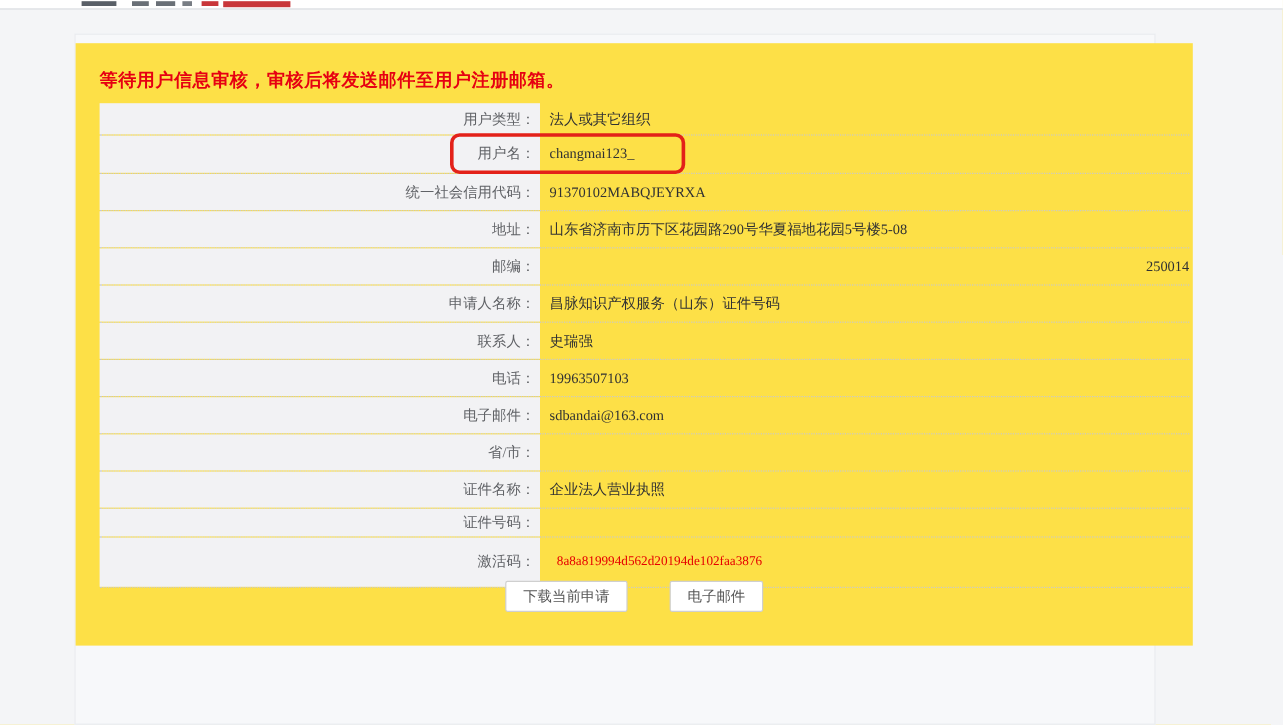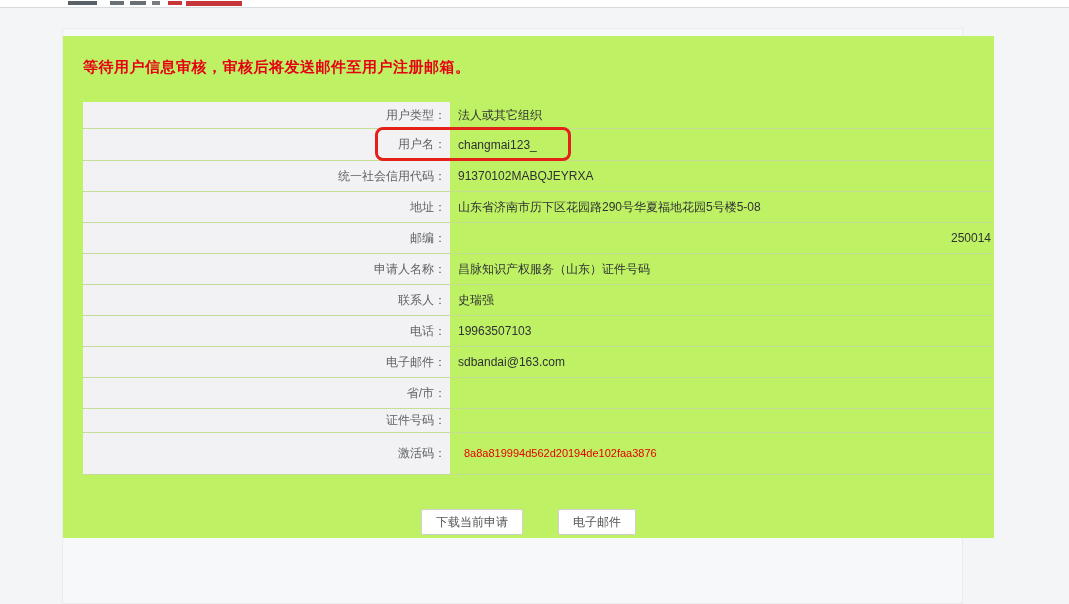--- a/index.html
+++ b/index.html
@@ -21,21 +21,22 @@
   .frag-red1{left:168px;width:14px;background:#c8363a;}
   .frag-red2{left:186px;width:56px;background:#c8363a;height:5px;bottom:1px;}
   
   .outer-panel{
     position:absolute;left:62px;top:28px;width:901px;height:576px;
     background:#f7f8fa;border:1px solid #e9ebef;box-sizing:border-box;
   }
   
   .card{
     position:absolute;left:63px;top:36px;width:931px;height:502px;
-    background:#bef264;
+    background:#fde047;
+    font-family:Liberation Serif, serif;
   }
   .notice{
     position:absolute;left:20px;top:22px;
     font-size:15px;font-weight:bold;color:#e60012;letter-spacing:.5px;
   }
   
   .info-table{
     position:absolute;left:20px;top:50px;width:908px;
   }
   .row{
@@ -57,21 +58,21 @@
     pointer-events:none;
   }
   .activation-code{
     font-size:11px;color:#e60000;line-height:17px;padding-left:6px;
   }
   .activation-note{
     font-size:16px;color:#2222cc;line-height:19px;
   }
   
   .btn-bar{
-    position:absolute;left:0;top:473px;width:931px;
+    position:absolute;left:0;top:448px;width:931px;
     display:flex;justify-content:center;gap:35px;
   }
   .btn{
     background:#ffffff;border:1px solid #cfcfcf;border-radius:2px;
     font-size:12px;color:#555;padding:5px 14px;line-height:14px;
     cursor:pointer;font-family:inherit;
   }
 </style>
 </head>
 <body>
@@ -85,21 +86,21 @@
   <span class="frag frag-red2"></span>
 </div>
 
 <div class="outer-panel"></div>
 
 <div class="card">
 
   <div class="notice">等待用户信息审核，审核后将发送邮件至用户注册邮箱。</div>
 
   <div class="info-table" id="info-table">
-      <div class="row" style="height: 27px; margin-top: 16px;">
+      <div class="row" style="height: 27px;">
         <div class="row-label">用户类型：</div>
         <div class="row-value">法人或其它组织</div>
       </div>
       <div class="row" style="height: 32px;">
         <div class="row-label">用户名：</div>
         <div class="row-value">changmai123_</div>
         <div class="highlight-box"></div>
       </div>
       <div class="row" style="height: 31px;">
         <div class="row-label">统一社会信用代码：</div>
@@ -125,20 +126,24 @@
         <div class="row-label">电话：</div>
         <div class="row-value">19963507103</div>
       </div>
       <div class="row" style="height: 31px;">
         <div class="row-label">电子邮件：</div>
         <div class="row-value">sdbandai@163.com</div>
       </div>
       <div class="row" style="height: 31px;">
         <div class="row-label">省/市：</div>
       </div>
+      <div class="row" style="height: 31px;">
+        <div class="row-label">证件名称：</div>
+        <div class="row-value">企业法人营业执照</div>
+      </div>
       <div class="row" style="height: 24px;">
         <div class="row-label">证件号码：</div>
         <div class="row-value"></div>
       </div>
       <div class="row" style="height: 42px;">
         <div class="row-label">激活码：</div>
         <div class="row-value">
           <div class="activation-code">8a8a819994d562d20194de102faa3876</div>
         </div>
       </div>

